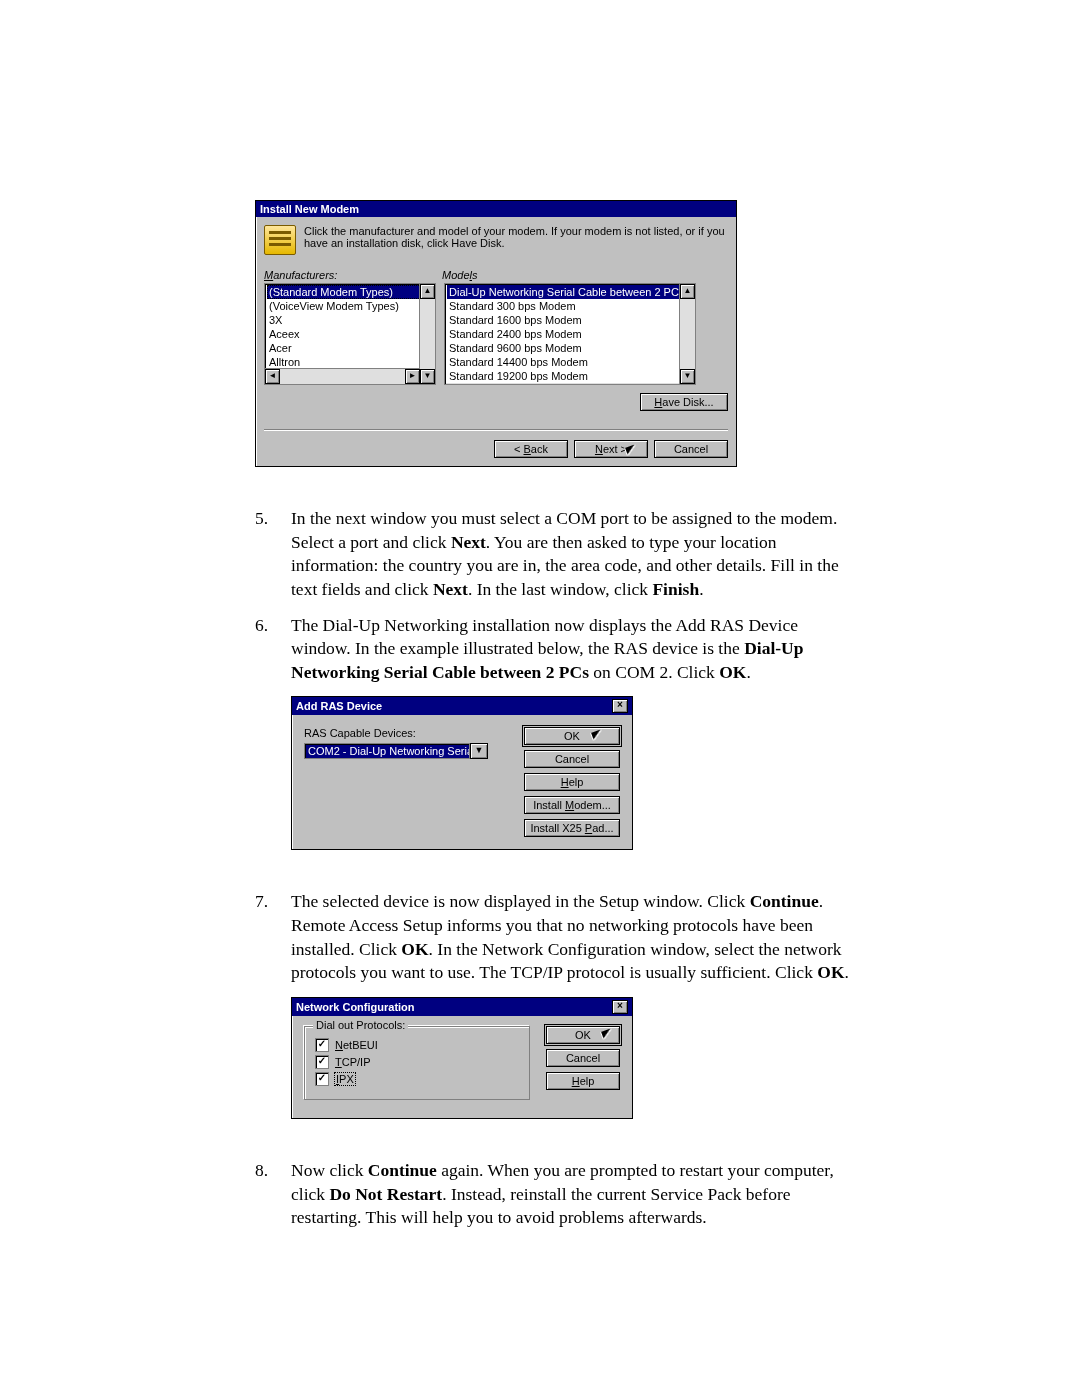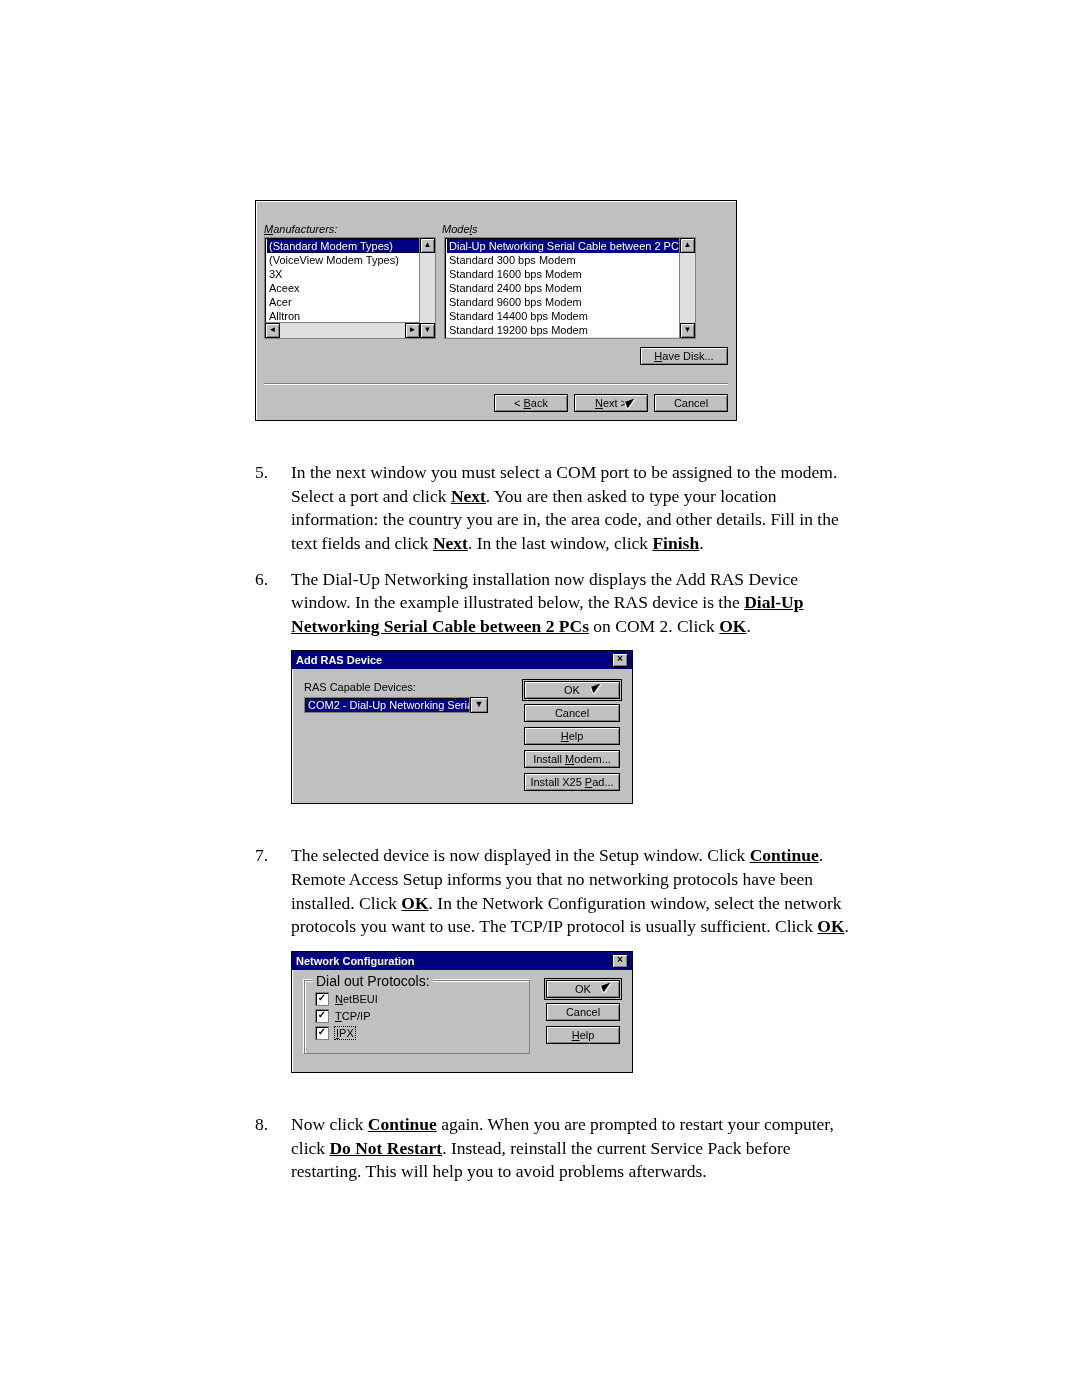--- a/index.html
+++ b/index.html
@@ -124,21 +124,21 @@
     border-left: 10px solid #000;
     border-bottom: 7px solid transparent;
     transform: rotate(-20deg);
     filter: drop-shadow(1px 0 0 #fff) drop-shadow(-1px 0 0 #fff) drop-shadow(0 1px 0 #fff);
   }
 
   
   .step-list { list-style: none; padding: 0; margin: 0; counter-reset: none; }
   .step { display: flex; gap: 18px; font-size: 17.5px; line-height: 1.35; margin-bottom: 12px; }
   .step .num { min-width: 18px; }
-  .step b { font-weight: bold; text-decoration: underline; }
+  .step b { font-weight: bold; }
 
   
   .dialog.small { width: 340px; margin: 4px 0 40px 0; }
   .ras-body { padding: 12px; display: flex; gap: 14px; align-items: flex-start; }
   .ras-left { flex: 1; }
   .combo {
     display: flex; width: 184px; margin-top: 4px;
   }
   .combo-text {
     flex: 1; background: #000080; color: #fff;
@@ -161,21 +161,21 @@
   .net-body { padding: 10px 12px 18px 12px; display: flex; gap: 16px; align-items: flex-start; }
   .groupbox {
     border: 1px solid #808080;
     box-shadow: 1px 1px 0 #fff inset, -1px -1px 0 #fff;
     padding: 8px 10px 10px 10px;
     flex: 1;
     position: relative;
   }
   .grouplegend {
     position: absolute; top: -8px; left: 8px;
-    background: #c0c0c0; padding: 0 3px; font-size: 14px;
+    background: #c0c0c0; padding: 0 3px; font-size: 11px;
   }
   .chk-row {
     display: flex; align-items: center; gap: 6px;
     margin: 3px 0; font-size: 11px;
   }
   .chk {
     width: 12px; height: 12px;
     background: #fff; border: 1px solid #808080;
     box-shadow: inset 1px 1px 0 #000;
     font-size: 10px; line-height: 9px; text-align: center;
@@ -190,21 +190,28 @@
     padding-right: 8px;
   }
   .footer .pagenum { font-weight: bold; font-size: 20px; margin-left: 14px; }
 </style>
 </head>
 <body>
 
 <div class="page">
 
   <div class="dialog" style="width:480px;">
+    <div class="titlebar">
+      <span>Install New Modem</span>
+    </div>
     <div class="dlg-body">
+      <div class="instr-row">
+        <div class="modem-icon"></div>
+        <div style="flex:1;">Click the manufacturer and model of your modem. If your modem is not listed, or if you have an installation disk, click Have Disk.</div>
+      </div>
 
       <div style="display:flex; gap:8px;font-style:italic;">
         <div style="width:170px;">
           <span class="label"><span class="underline">M</span>anufacturers:</span>
         </div>
         <div>
           <span class="label">Mode<span class="underline">l</span>s</span>
         </div>
       </div>
 

